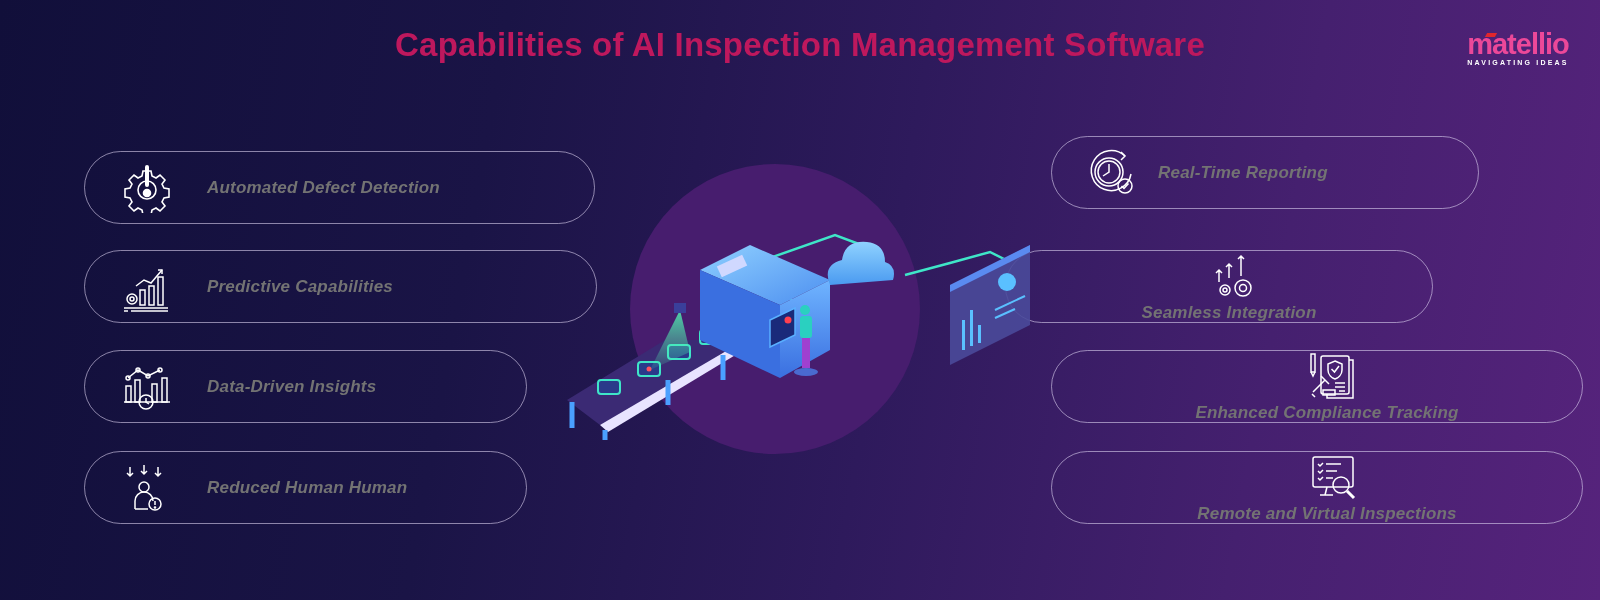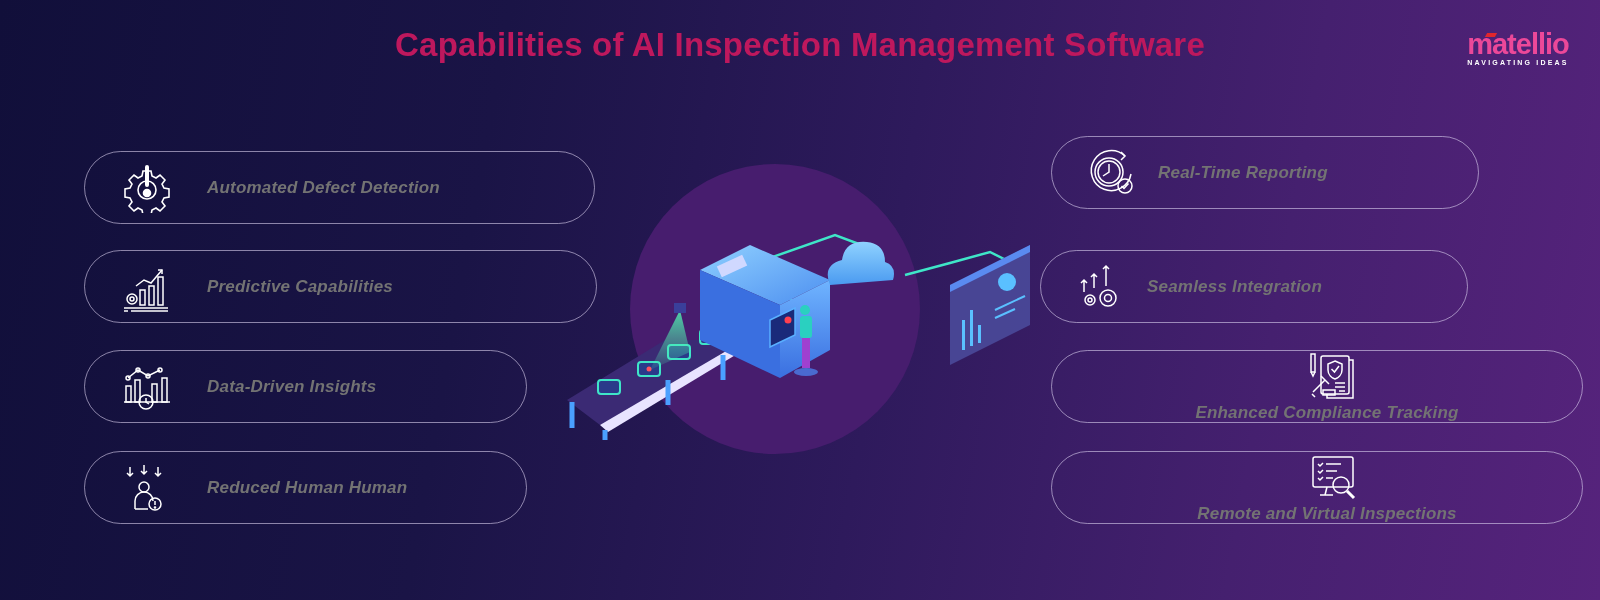--- a/index.html
+++ b/index.html
@@ -115,21 +115,21 @@
       <circle cx="22" cy="24" r="14"></circle>
         <circle cx="22" cy="24" r="11"></circle>
       <polyline points="22,16 22,24 16,28"></polyline>
       <circle cx="38" cy="38" r="7"></circle>
         <polyline points="34.5,38 37,40.5 41.5,35.5"></polyline>
     </svg>
   </span>
   <span class="label" style="margin-left:20px;">Real-Time Reporting</span>
 </div>
 
-<div class="pill" style="left:1040px; top:250px; width:428px;">
+<div class="pill" style="left:1005px; top:250px; width:428px;flex-direction:column;">
   <span class="icon" style="margin-left:34px;">
     <svg viewBox="0 0 50 50" fill="none" stroke="#fff" stroke-width="1.5">
       <path d="M8 30 v-12 M5 21 l3-3 l3 3"></path>
         <path d="M18 26 v-14 M15 15 l3-3 l3 3"></path>
         <path d="M30 24 v-20 M27 7 l3-3 l3 3"></path>
       <circle cx="14" cy="38" r="5"></circle>
         <circle cx="14" cy="38" r="2"></circle>
       <circle cx="32" cy="36" r="8"></circle>
         <circle cx="32" cy="36" r="3.5"></circle>
     </svg>

